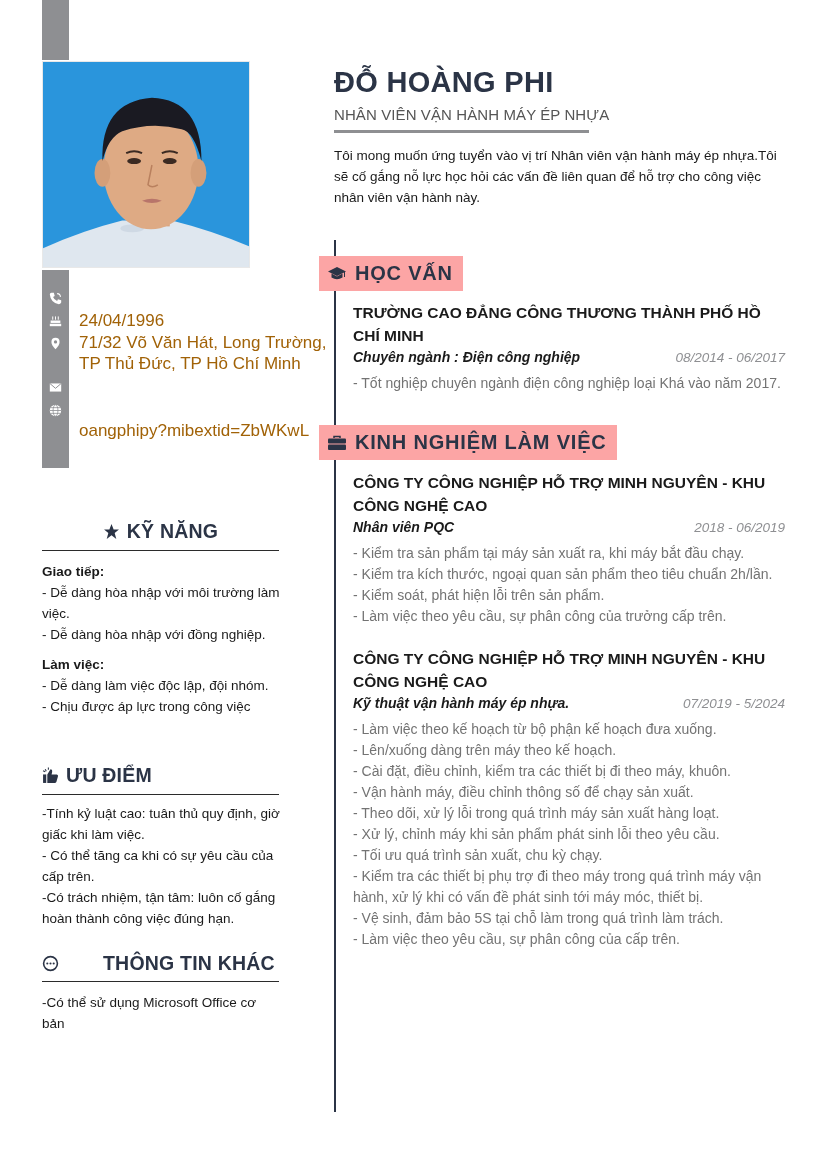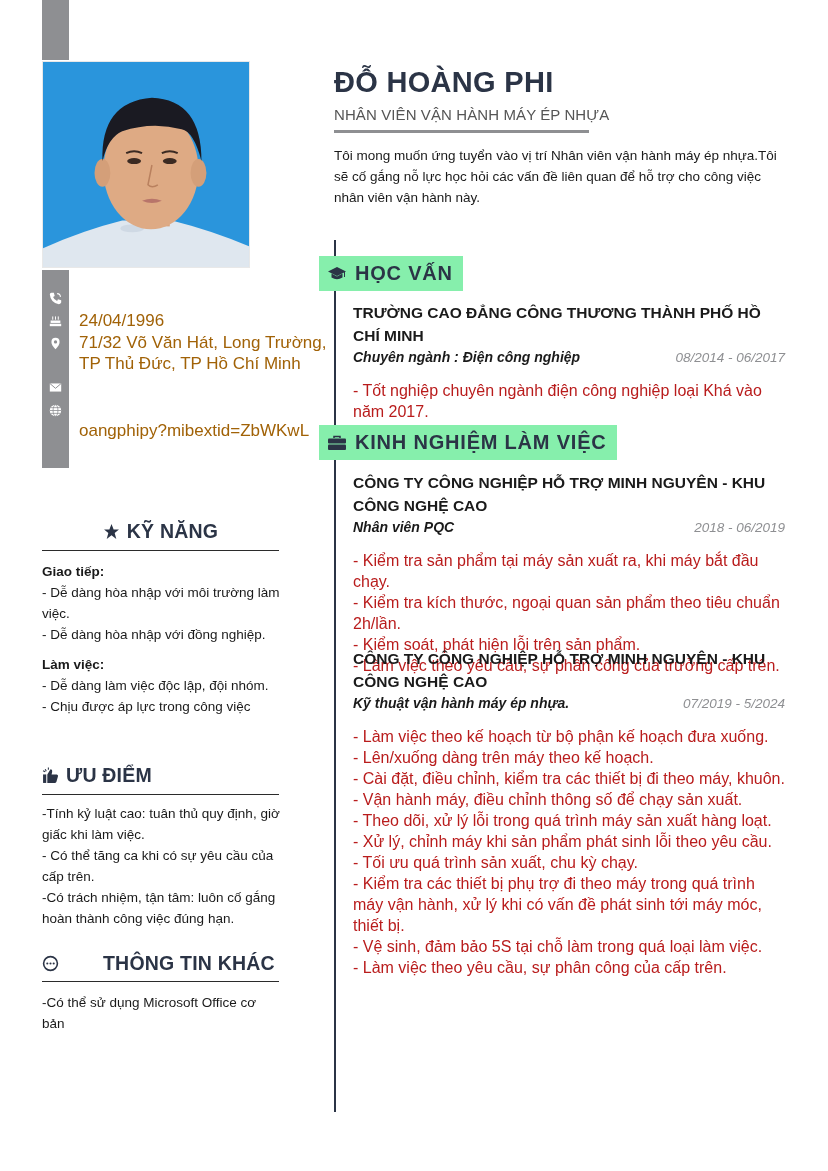--- a/index.html
+++ b/index.html
@@ -26,29 +26,29 @@
   .left-body .grp + .grp { margin-top: 9px; }
 
   
   .name { position: absolute; left: 334px; top: 66px; font-size: 29px; font-weight: bold; color: #2b3446; letter-spacing: 0.3px; }
   .job-title { position: absolute; left: 334px; top: 106px; font-size: 15px; color: #555; letter-spacing: 0.1px; }
   .title-rule { position: absolute; left: 334px; top: 130px; width: 255px; height: 3px; background: #8e8f92; }
   .objective { position: absolute; left: 334px; top: 145px; width: 460px; font-size: 13.5px; line-height: 21px; color: #1a1a1a; }
 
   .timeline { position: absolute; left: 334px; top: 240px; width: 2px; height: 872px; background: #2b3446; }
 
-  .sec-header { position: absolute; left: 319px; height: 35px; background: #86efac; display: flex; align-items: center; padding: 0 10px 0 8px; gap: 8px; color: #2b3446; font-weight: bold; font-size: 20px; letter-spacing: 0.8px; }
+  .sec-header { position: absolute; left: 319px; height: 35px; background: #fca5a5; display: flex; align-items: center; padding: 0 10px 0 8px; gap: 8px; color: #2b3446; font-weight: bold; font-size: 20px; letter-spacing: 0.8px; }
   .sec-header svg { width: 20px; height: 18px; flex: 0 0 20px; }
 
   .entry { position: absolute; left: 353px; width: 432px; }
   .entry-org { font-size: 15.5px; font-weight: bold; line-height: 23px; color: #1a1a1a; }
   .entry-role-row { display: flex; justify-content: space-between; align-items: baseline; margin-top: 2px; }
   .entry-role { font-size: 14px; font-weight: bold; font-style: italic; color: #1a1a1a; }
   .entry-date { font-size: 13.5px; font-style: italic; color: #8e8f92; }
-  .entry-desc { margin-top: 15px; font-size: 16px; line-height: 21px; color: #b91c1c; }
+  .entry-desc { margin-top: 8px; font-size: 14px; line-height: 21px; color: #737373; }
   .entry-desc div { }
 </style>
 </head>
 <body>
 
 <div class="top-bar"></div>
 
 <div class="photo">
   <svg viewBox="0 0 208 207">
     <rect width="208" height="207" fill="#2a95dc"></rect>
@@ -223,16 +223,16 @@
   </div>
   <div class="entry-desc">
     <div>- Làm việc theo kế hoạch từ bộ phận kế hoạch đưa xuống.</div>
     <div>- Lên/xuống dàng trên máy theo kế hoạch.</div>
     <div>- Cài đặt, điều chỉnh, kiểm tra các thiết bị đi theo máy, khuôn.</div>
     <div>- Vận hành máy, điều chỉnh thông số để chạy sản xuất.</div>
     <div>- Theo dõi, xử lý lỗi trong quá trình máy sản xuất hàng loạt.</div>
     <div>- Xử lý, chỉnh máy khi sản phẩm phát sinh lỗi theo yêu cầu.</div>
     <div>- Tối ưu quá trình sản xuất, chu kỳ chạy.</div>
     <div>- Kiểm tra các thiết bị phụ trợ đi theo máy trong quá trình máy vận hành, xử lý khi có vấn đề phát sinh tới máy móc, thiết bị.</div>
-    <div>- Vệ sinh, đảm bảo 5S tại chỗ làm trong quá loại làm việc.</div>
+    <div>- Vệ sinh, đảm bảo 5S tại chỗ làm trong quá trình làm trách.</div>
     <div>- Làm việc theo yêu cầu, sự phân công của cấp trên.</div>
   </div>
 </div>
 
 </body></html>

